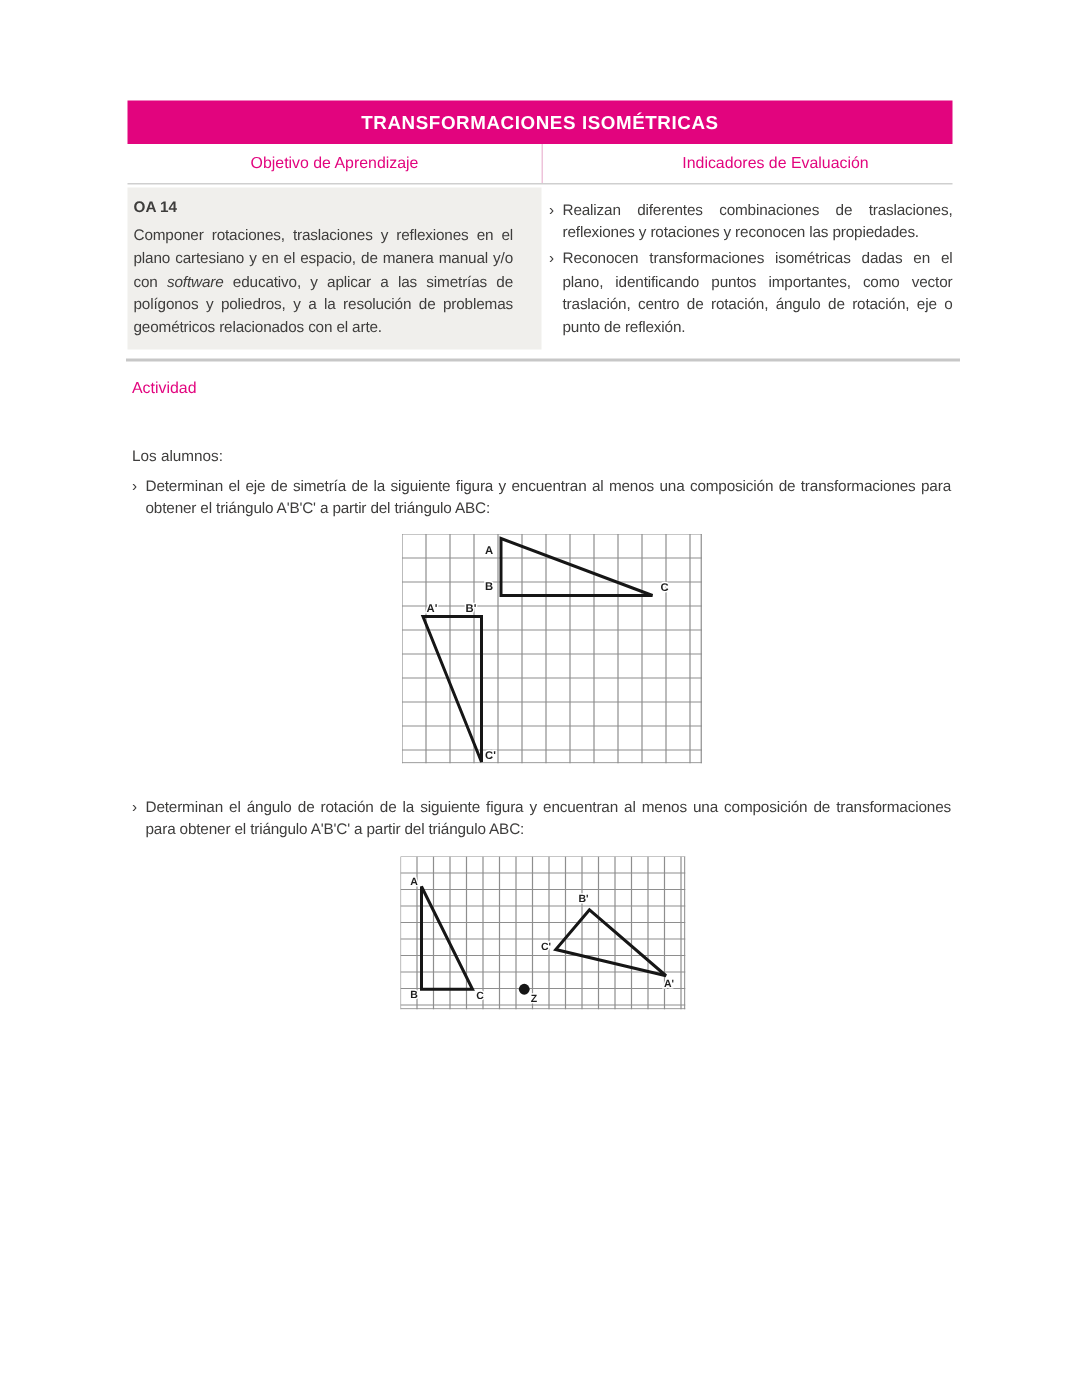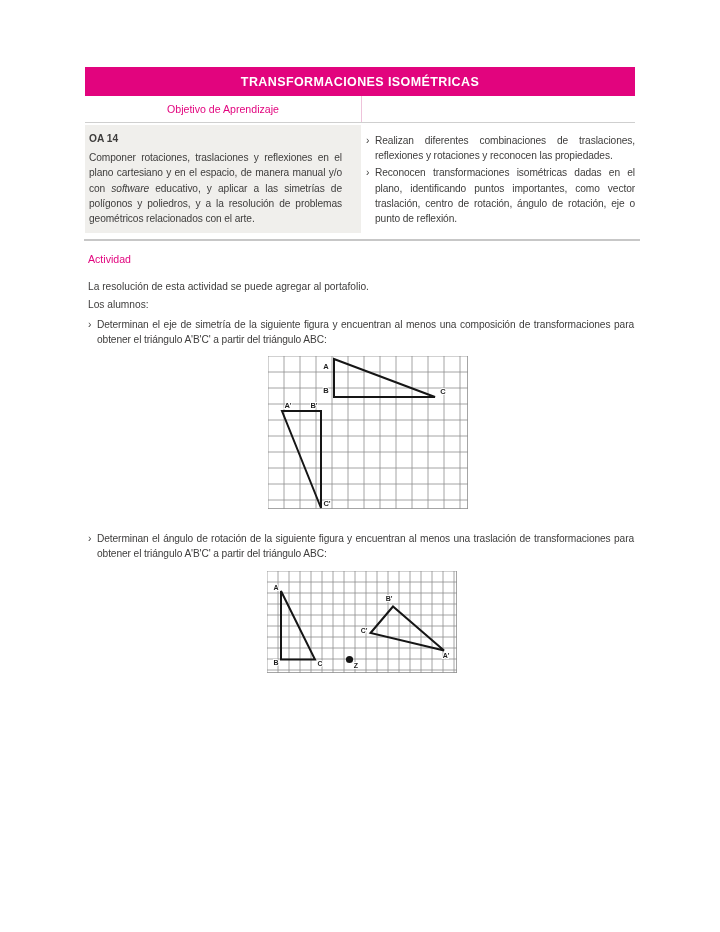--- a/index.html
+++ b/index.html
@@ -56,20 +56,21 @@
 <body>
 
 <div class="page">
 
   <div class="title-bar">
     <span>TRANSFORMACIONES ISOMÉTRICAS</span>
   </div>
 
   <div class="head-row">
     <div class="head-cell c1">Objetivo de Aprendizaje</div>
+    <div class="head-cell c2">Indicadores de Evaluación</div>
   </div>
 
   <div class="body-left">
     <div class="oa-code">OA 14</div>
     <p><span>Componer rotaciones, traslaciones y reflexiones en el plano cartesiano y en el espacio, de manera manual y/o con </span><i>software</i><span> educativo, y aplicar a las simetrías de polígonos y poliedros, y a la resolución de problemas geométricos relacionados con el arte.</span></p>
   </div>
 
   <div class="body-right">
     <div class="ind">
       <span class="mk">›</span>
@@ -77,21 +78,20 @@
     </div>
     <div class="ind">
       <span class="mk">›</span>
       <span class="tx">Reconocen transformaciones isométricas dadas en el plano, identificando puntos importantes, como vector traslación, centro de rotación, ángulo de rotación, eje o punto de reflexión.</span>
     </div>
   </div>
 
   <div class="bottom-rule"></div>
 
   <div class="activity-title">Actividad</div>
-  <div class="act-intro">La resolución de esta actividad se puede agregar al portafolio.</div>
   <div class="act-subject">Los alumnos:</div>
 
   <div class="act-bullet" id="bullet-0">
     <span class="mk">›</span>
     <span class="tx">Determinan el eje de simetría de la siguiente figura y encuentran al menos una composición de transformaciones para obtener el triángulo A'B'C' a partir del triángulo ABC:</span>
   </div>
 
   <div class="fig" id="fig-0"><svg width="200" height="153" viewBox="0 0 200 153">
         <g stroke="#8e8e8e" stroke-width="0.8">
           <line x1="0" y1="0" x2="0" y2="153"></line>
@@ -125,21 +125,21 @@
         <text x="58" y="13" font-size="7.5" font-weight="700" fill="#1e1e1e" text-anchor="middle" paint-order="stroke" stroke="#ffffff" stroke-width="2" font-family="&quot;Liberation Sans&quot;, sans-serif">A</text>
         <text x="58" y="37" font-size="7.5" font-weight="700" fill="#1e1e1e" text-anchor="middle" paint-order="stroke" stroke="#ffffff" stroke-width="2" font-family="&quot;Liberation Sans&quot;, sans-serif">B</text>
         <text x="175" y="38" font-size="7.5" font-weight="700" fill="#1e1e1e" text-anchor="middle" paint-order="stroke" stroke="#ffffff" stroke-width="2" font-family="&quot;Liberation Sans&quot;, sans-serif">C</text>
         <text x="20" y="52" font-size="7.5" font-weight="700" fill="#1e1e1e" text-anchor="middle" paint-order="stroke" stroke="#ffffff" stroke-width="2" font-family="&quot;Liberation Sans&quot;, sans-serif">A'</text>
         <text x="46" y="52" font-size="7.5" font-weight="700" fill="#1e1e1e" text-anchor="middle" paint-order="stroke" stroke="#ffffff" stroke-width="2" font-family="&quot;Liberation Sans&quot;, sans-serif">B'</text>
         <text x="59" y="150" font-size="7.5" font-weight="700" fill="#1e1e1e" text-anchor="middle" paint-order="stroke" stroke="#ffffff" stroke-width="2" font-family="&quot;Liberation Sans&quot;, sans-serif">C'</text>
       </svg></div>
 
   <div class="act-bullet" id="bullet-1">
     <span class="mk">›</span>
-    <span class="tx">Determinan el ángulo de rotación de la siguiente figura y encuentran al menos una traslación de transformaciones para obtener el triángulo A'B'C' a partir del triángulo ABC:</span>
+    <span class="tx">Determinan el ángulo de rotación de la siguiente figura y encuentran al menos una composición de transformaciones para obtener el triángulo A'B'C' a partir del triángulo ABC:</span>
   </div>
 
   <div class="fig" id="fig-1"><svg width="190" height="102" viewBox="0 0 190 102">
         <g stroke="#8e8e8e" stroke-width="0.8">
           <line x1="0" y1="0" x2="0" y2="102"></line>
           <line x1="11" y1="0" x2="11" y2="102"></line>
           <line x1="22" y1="0" x2="22" y2="102"></line>
           <line x1="33" y1="0" x2="33" y2="102"></line>
           <line x1="44" y1="0" x2="44" y2="102"></line>
           <line x1="55" y1="0" x2="55" y2="102"></line>

